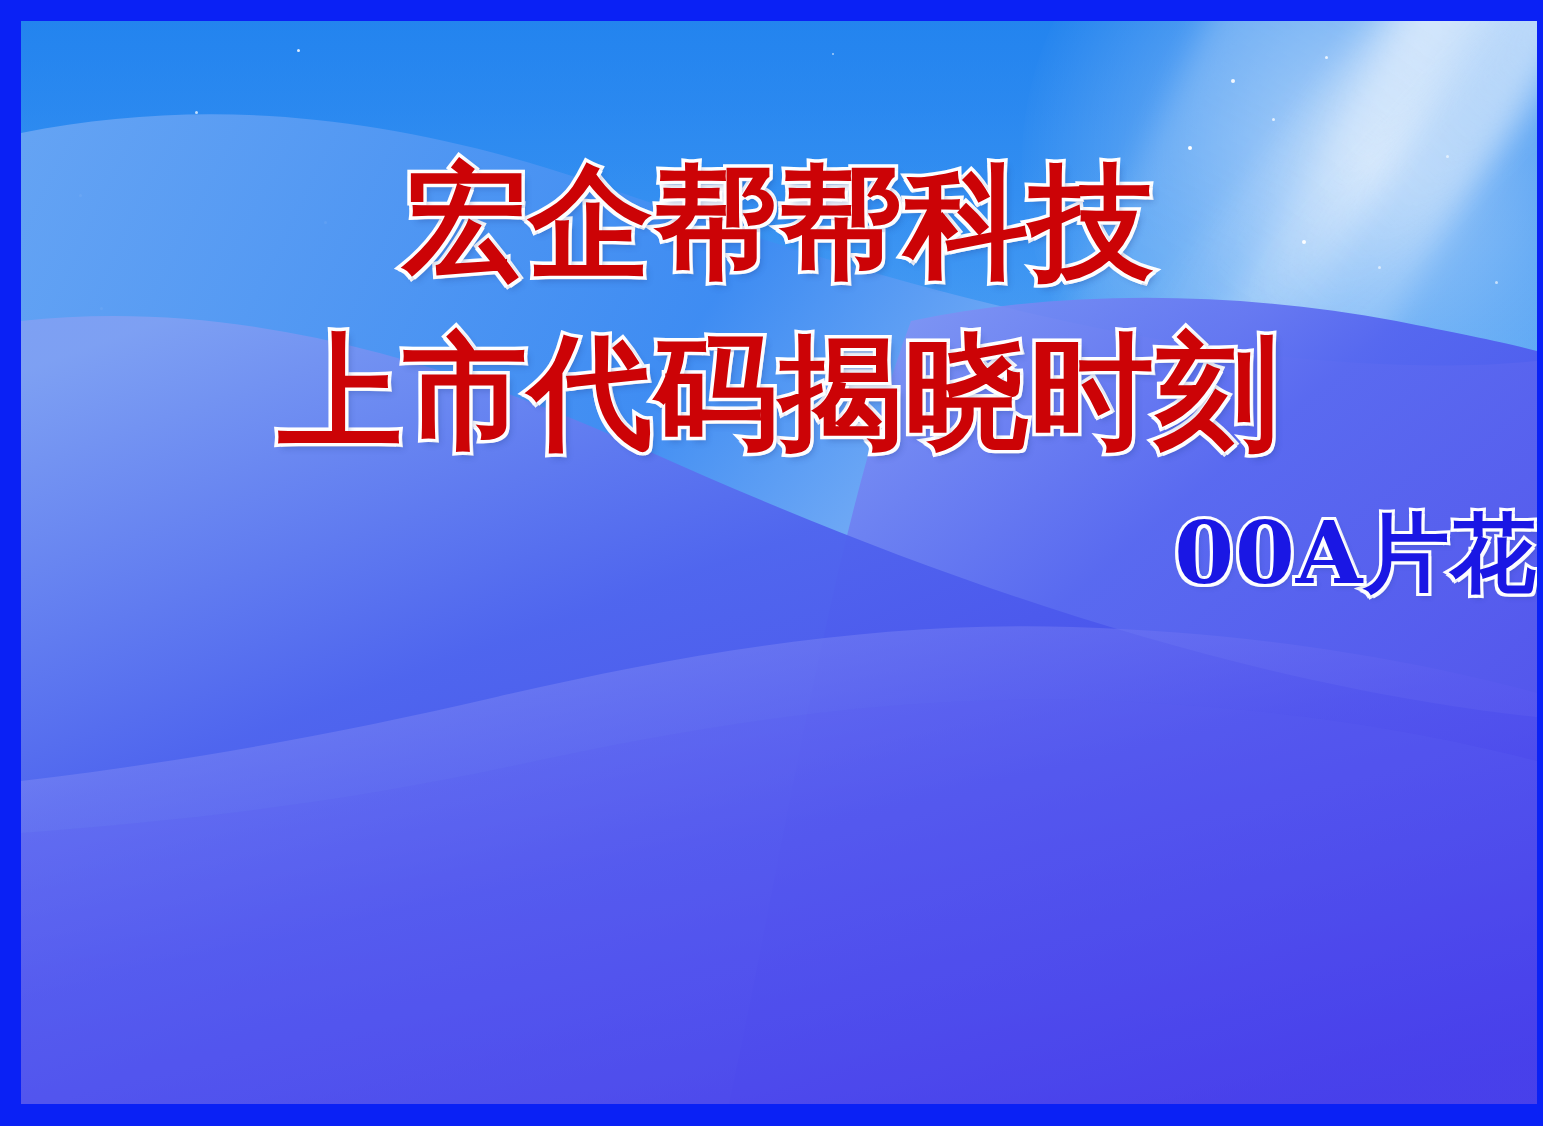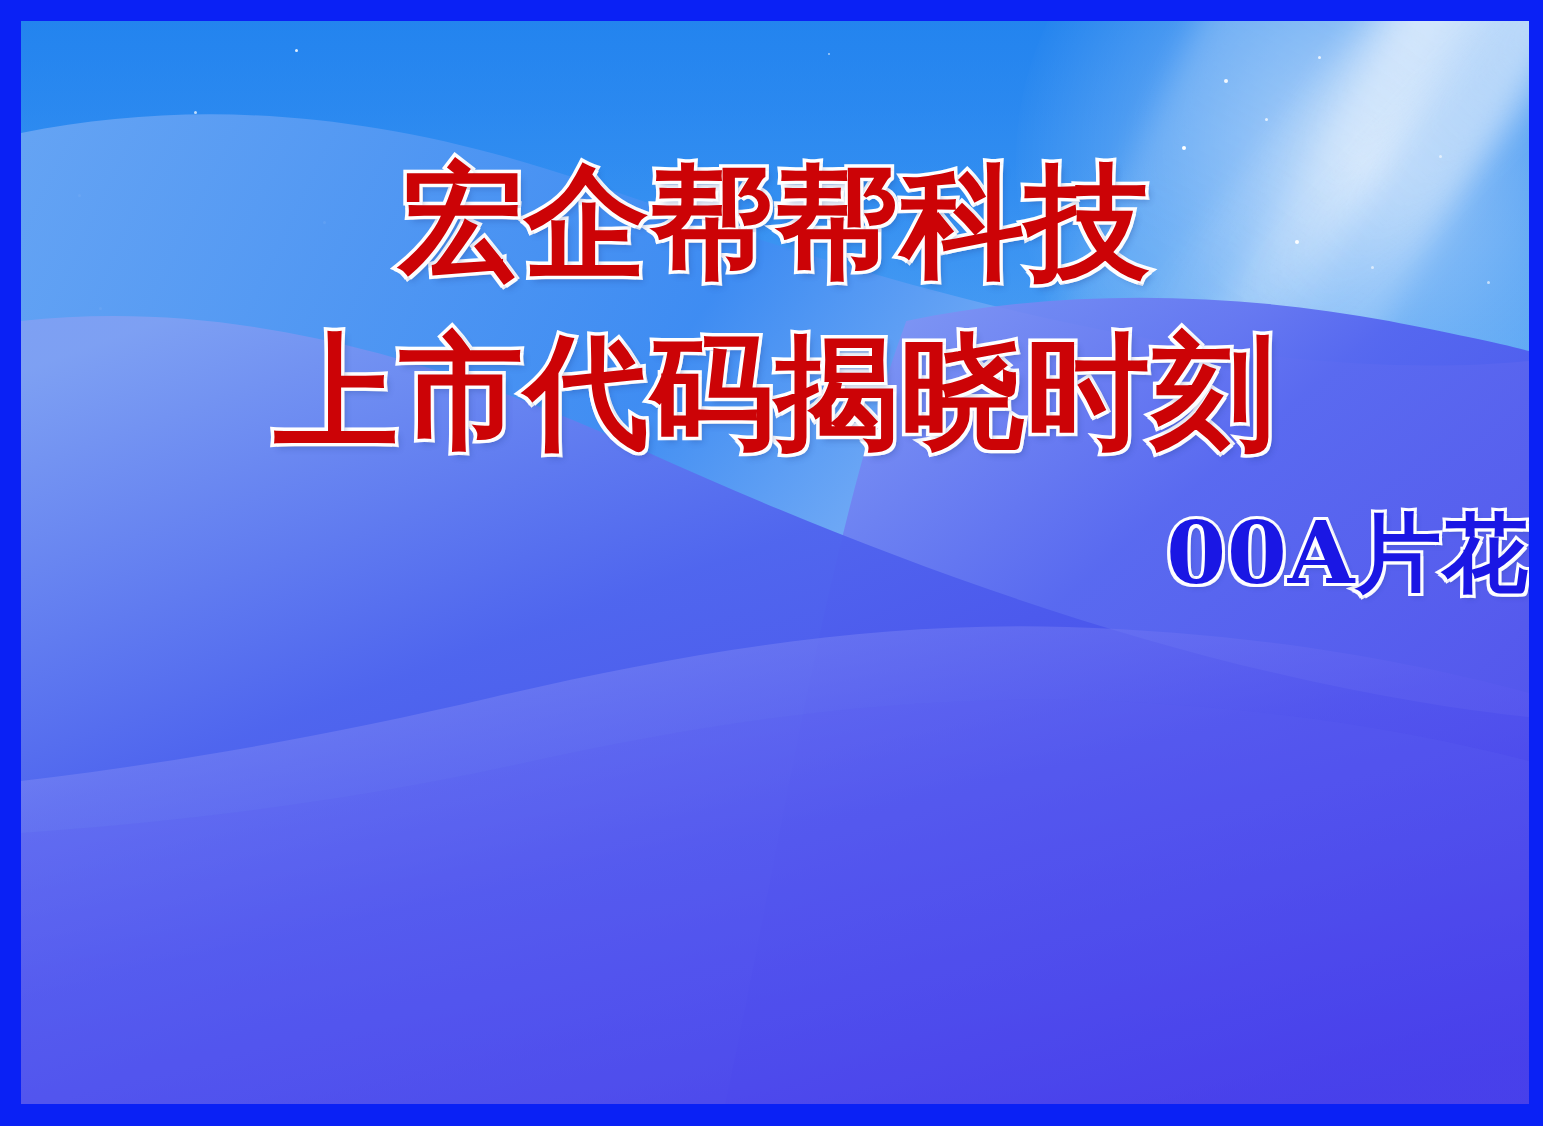--- a/index.html
+++ b/index.html
@@ -12,21 +12,21 @@
     font-family: "DejaVu Sans", sans-serif;
   }
 
   
   #slide-frame {
     position: relative;
     width: 1543px;
     height: 1126px;
     box-sizing: border-box;
     background: #0a21f5;             
-    padding: 21px 14px 22px 21px;    
+    padding: 21px 6px 22px 21px;    
     overflow: hidden;
   }
 
   
   #scene {
     position: relative;
     width: 100%;
     height: 100%;
     overflow: hidden;
     

